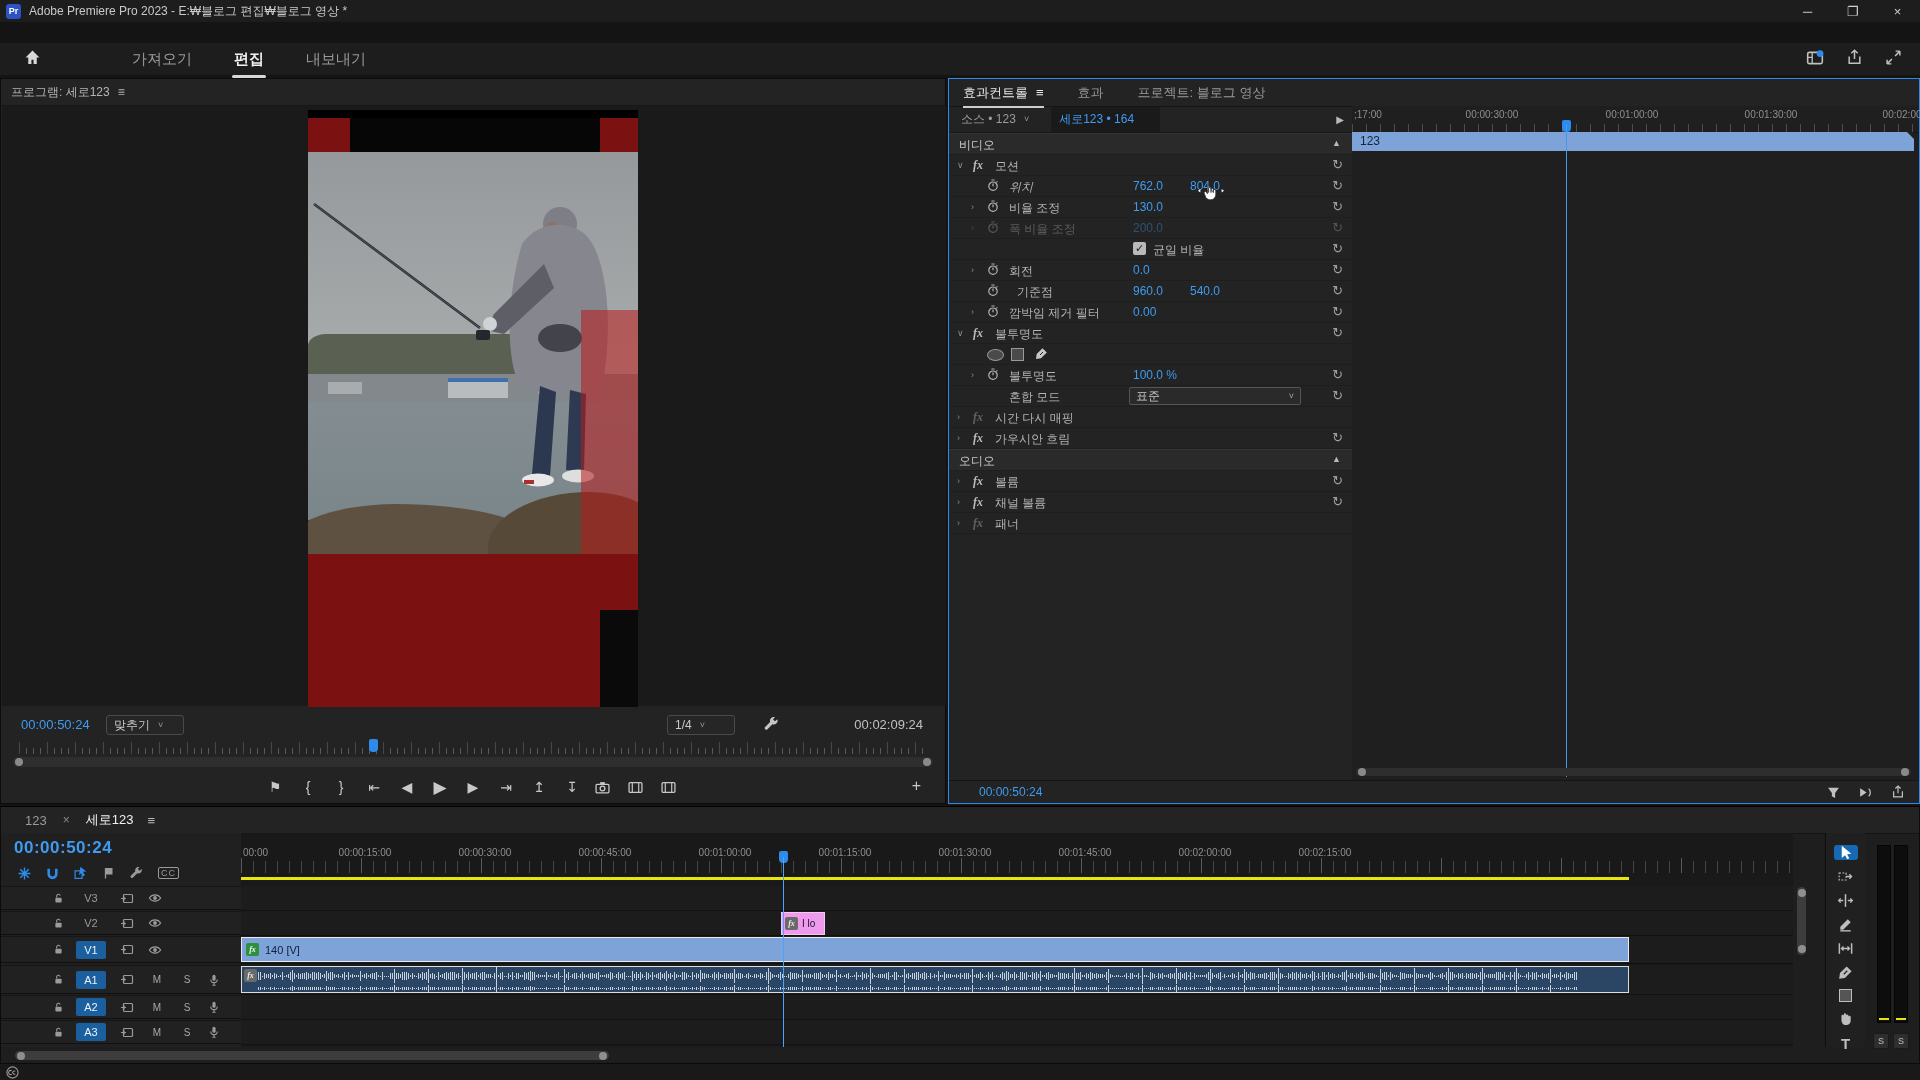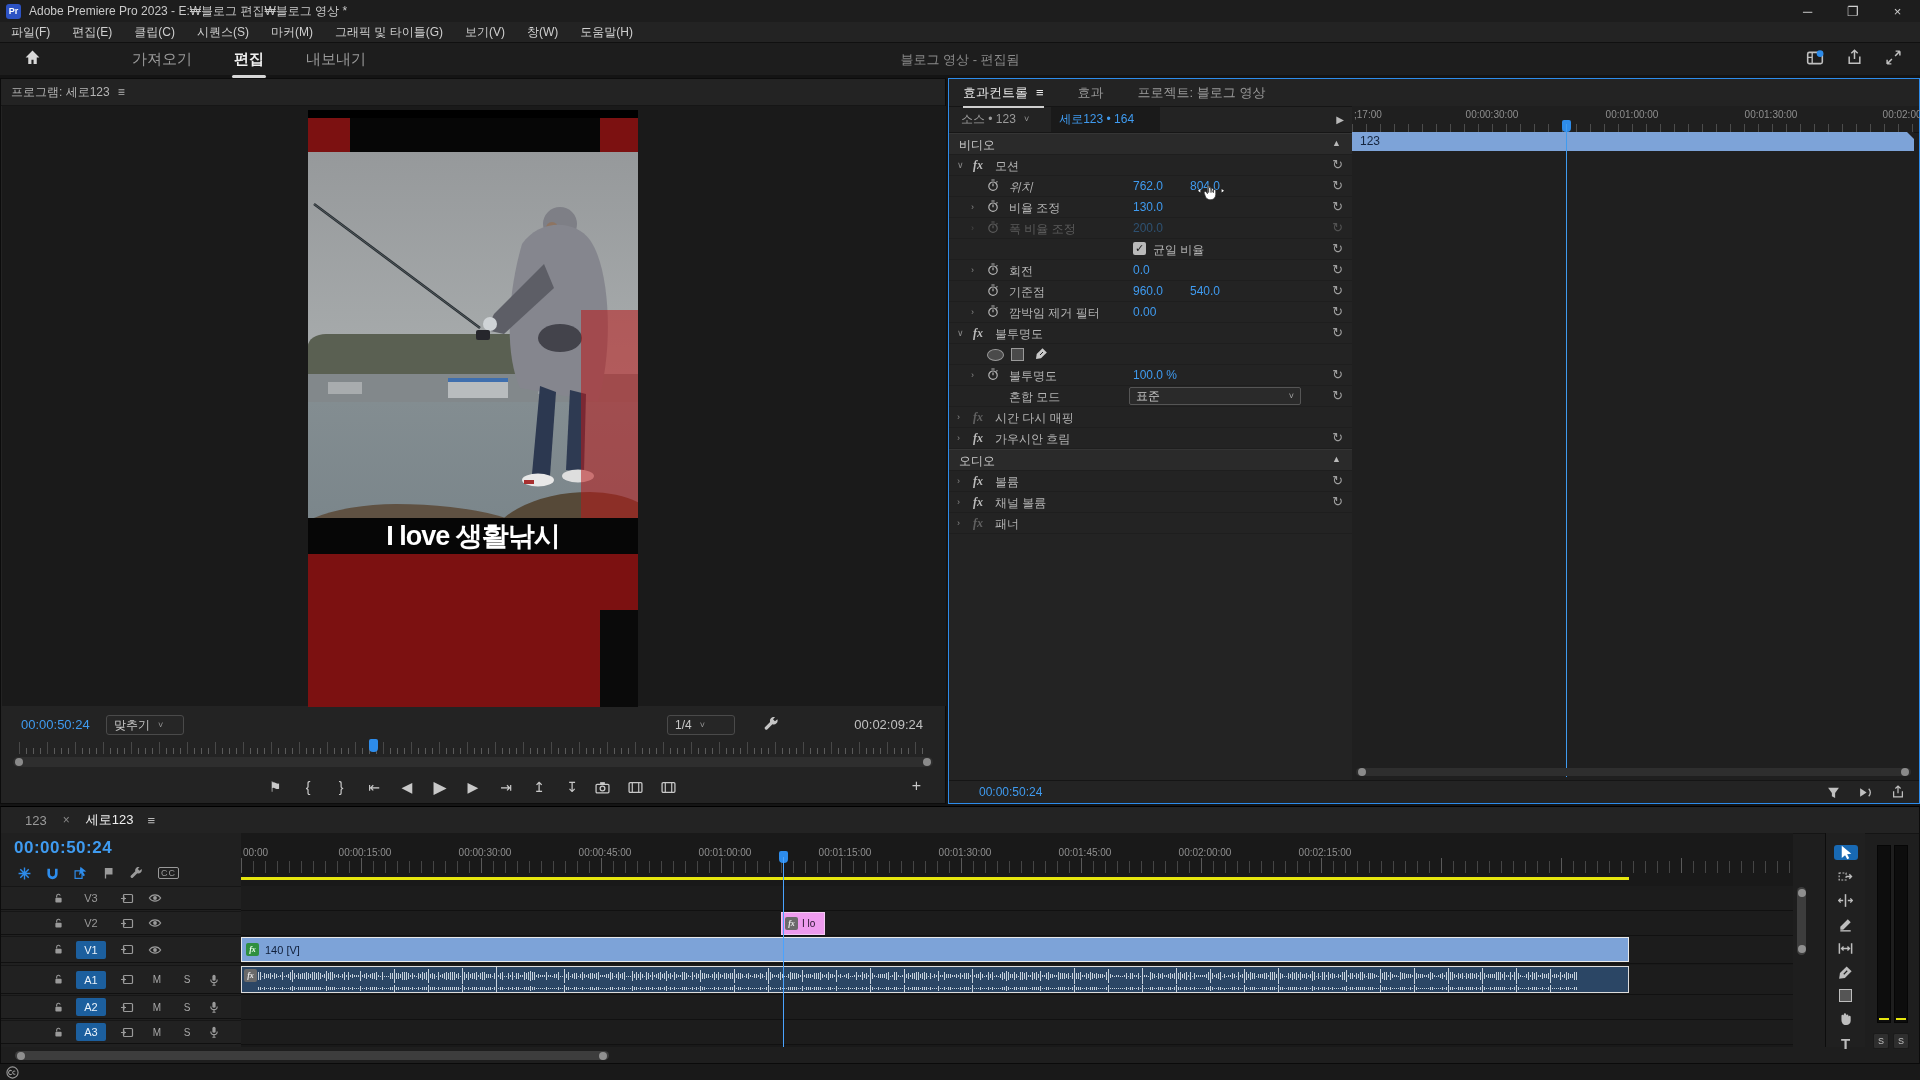--- a/index.html
+++ b/index.html
@@ -292,44 +292,32 @@
   <div class="titlebar">
     <div class="pr-logo">Pr</div>
     <span>Adobe Premiere Pro 2023 - E:₩블로그 편집₩블로그 영상 *</span>
     <div class="winbtns">
       <div class="winbtn">─</div>
       <div class="winbtn">❐</div>
       <div class="winbtn close">×</div>
     </div>
   </div>
 
-  <div class="menubar" id="menubar">
-      <span class="menu-item">파일(F)</span>
-      <span class="menu-item">편집(E)</span>
-      <span class="menu-item">클립(C)</span>
-      <span class="menu-item">시퀀스(S)</span>
-      <span class="menu-item">마커(M)</span>
-      <span class="menu-item">그래픽 및 타이틀(G)</span>
-      <span class="menu-item">보기(V)</span>
-      <span class="menu-item">창(W)</span>
-      <span class="menu-item">도움말(H)</span>
-    </div>
 
   <div class="wsbar">
     <div class="home-btn">
         <svg class="icon" width="17" height="17">
           <use href="#i-home"></use>
         </svg>
       </div>
     <div class="ws-tabs" id="ws-tabs">
         <span class="ws-tab">가져오기</span>
         <span class="ws-tab active">편집</span>
         <span class="ws-tab">내보내기</span>
       </div>
-    <div class="doc-title">블로그 영상 - 편집됨</div>
     <div class="ws-icons">
       <span>
           <svg class="icon" width="18" height="18">
             <use href="#i-workspace"></use>
           </svg>
         </span>
       <span>
           <svg class="icon" width="17" height="17">
             <use href="#i-share"></use>
           </svg>
@@ -374,23 +362,20 @@
               <ellipse cx="252" cy="186" rx="22" ry="14" fill="#43434b"></ellipse>
               <path d="M232 234 L224 322 L242 324 L248 240 Z" fill="#2c3850"></path>
               <path d="M262 238 L258 318 L276 320 L278 242 Z" fill="#2e3a52"></path>
               <ellipse cx="230" cy="328" rx="16" ry="6.5" fill="#e8e8e8"></ellipse>
               <ellipse cx="270" cy="324" rx="16" ry="6.5" fill="#dedede"></ellipse>
               <path d="M216 328 h10 v4 h-10z" fill="#a83030"></path>
             </g>
           </svg>
         </div>
         <div class="v-redoverlay"></div>
-        <div class="v-textband">
-          <span class="v-text">I love 생활낚시</span>
-        </div>
         <div class="v-bottomred">
           <div class="v-bottomblack"></div>
         </div>
       </div>
     </div>
     <div class="pm-controls">
       <span class="pm-tc">00:00:50:24</span>
       <div class="pm-dd" style="left:105px;width:62px;">
         <span>맞추기</span>
           <span style="font-size:9px;color:#9a9a9a">˅</span>
@@ -523,21 +508,21 @@
             <span class="lbl" style="left: 60px;">회전</span>
             <span class="val" style="left: 184px;">0.0</span>
             <span class="reset">↺</span>
           </div>
           <div class="ec-row">
             <span class="sw">
               <svg class="icon" width="12" height="13">
                 <use href="#i-stopwatch"></use>
               </svg>
             </span>
-            <span class="lbl" style="left: 60px;">기준점</span>
+            <span class="lbl" style="left: 68px;">기준점</span>
             <span class="val" style="left: 184px;">960.0</span>
             <span class="val" style="left: 241px; text-align: right;">540.0</span>
             <span class="reset">↺</span>
           </div>
           <div class="ec-row">
             <span class="chev" style="left: 22px;">›</span>
             <span class="sw">
               <svg class="icon" width="12" height="13">
                 <use href="#i-stopwatch"></use>
               </svg>

